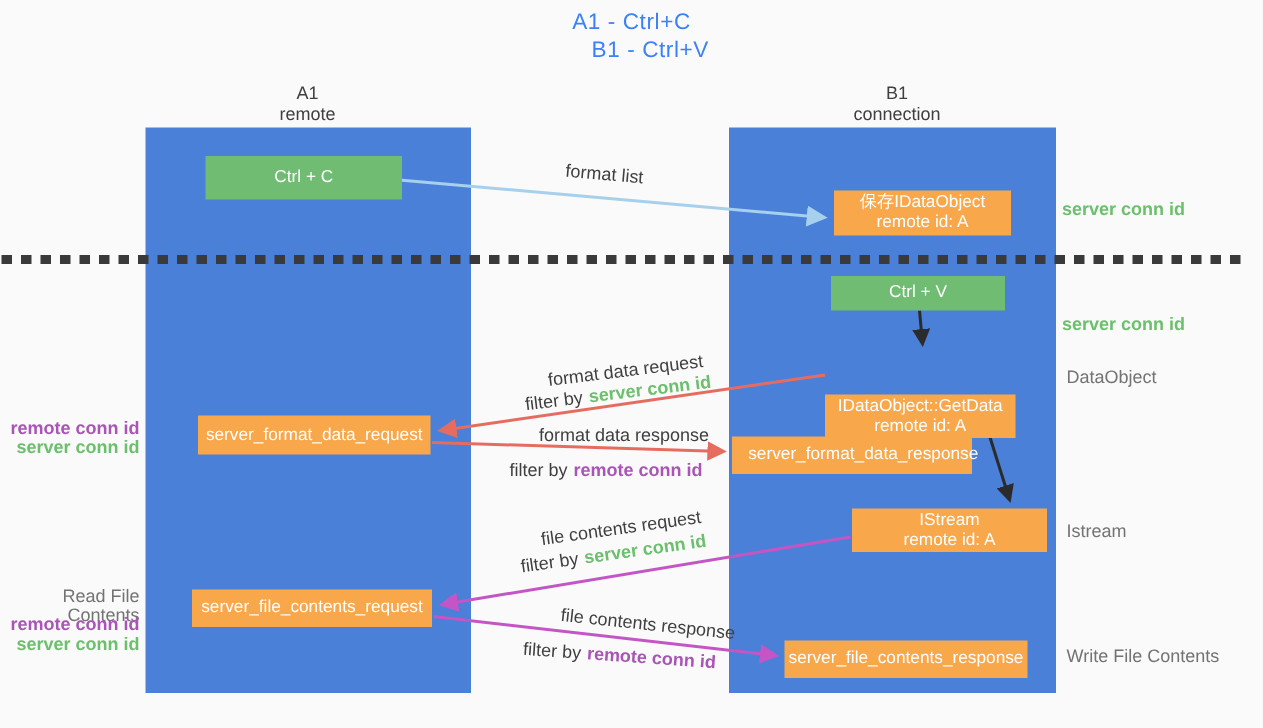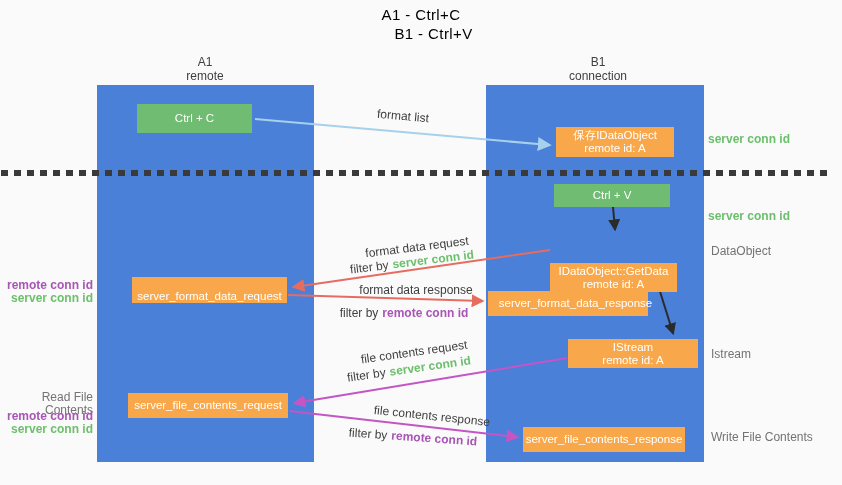--- a/index.html
+++ b/index.html
@@ -4,21 +4,21 @@
 <style>
   * { margin:0; padding:0; box-sizing:border-box; }
   html,body { background:#fafafa; }
   .stage {
     position:relative; width:842px; height:485px;
     background:#fafafa; overflow:hidden;
     font-family:"Liberation Sans", sans-serif;
     color:#3d3d3d;
   }
   .abs { position:absolute; }
-  .title { left:0; right:0; text-align:center; font-size:15px; letter-spacing:.4px; color:#000000; }
+  .title { left:0; right:0; text-align:center; font-size:15px; letter-spacing:.4px; color:#3b82f6; }
   .lane { background:#4a80d8; z-index:1; }
   .lane-header { text-align:center; font-size:12px; line-height:14px; color:#3f3f3f; z-index:3; }
   svg.layer { position:absolute; left:0; top:0; z-index:2; }
   .node {
     z-index:3; display:flex; flex-direction:column; align-items:center; justify-content:center;
     color:#ffffff; font-size:11.5px; line-height:13px; text-align:center;
   }
   .node.green { background:#6fbc72; }
   .node.orange { background:#f8a84b; }
   .side { z-index:3; font-size:12px; line-height:13px; }
@@ -79,39 +79,39 @@
 
     <line x1="288" y1="295" x2="482" y2="301" stroke="#e66c60" stroke-width="2" marker-end="url(#ah-red)"></line>
 
     <line x1="652" y1="266" x2="673" y2="333" stroke="#2b2b2b" stroke-width="2" marker-end="url(#ah-black)"></line>
 
     <line x1="567" y1="358" x2="295" y2="403" stroke="#c455c4" stroke-width="2" marker-end="url(#ah-magenta)"></line>
 
     <line x1="289" y1="411" x2="517" y2="437" stroke="#c455c4" stroke-width="2" marker-end="url(#ah-magenta)"></line>
   </svg>
 
-  <div class="abs node green" style="left:137px; top:104px; width:115px; height:29px;">
+  <div class="abs node green" style="left:137px; top:104px; width:131px; height:29px;">
     <div>Ctrl + C</div>
   </div>
 
   <div class="abs node orange" style="left:556px; top:127px; width:118px; height:30px;">
     <div>保存IDataObject</div>
     <div>remote id: A</div>
   </div>
 
   <div class="abs node green" style="left:554px; top:184px; width:116px; height:23px;">
     <div>Ctrl + V</div>
   </div>
 
   <div class="abs node orange" style="left:550px; top:237px; width:127px; height:29px;margin-top:26px;">
     <div>IDataObject::GetData</div>
     <div>remote id: A</div>
   </div>
 
-  <div class="abs node orange" style="left:132px; top:277px; width:155px; height:26px;justify-content:flex-end;">
+  <div class="abs node orange" style="left:132px; top:277px; width:155px; height:26px;">
     <div>server_format_data_request</div>
   </div>
 
   <div class="abs node orange" style="left:488px; top:291px; width:160px; height:25px;padding-left:15px;">
     <div>server_format_data_response</div>
   </div>
 
   <div class="abs node orange" style="left:568px; top:339px; width:130px; height:29px;">
     <div>IStream</div>
     <div>remote id: A</div>

